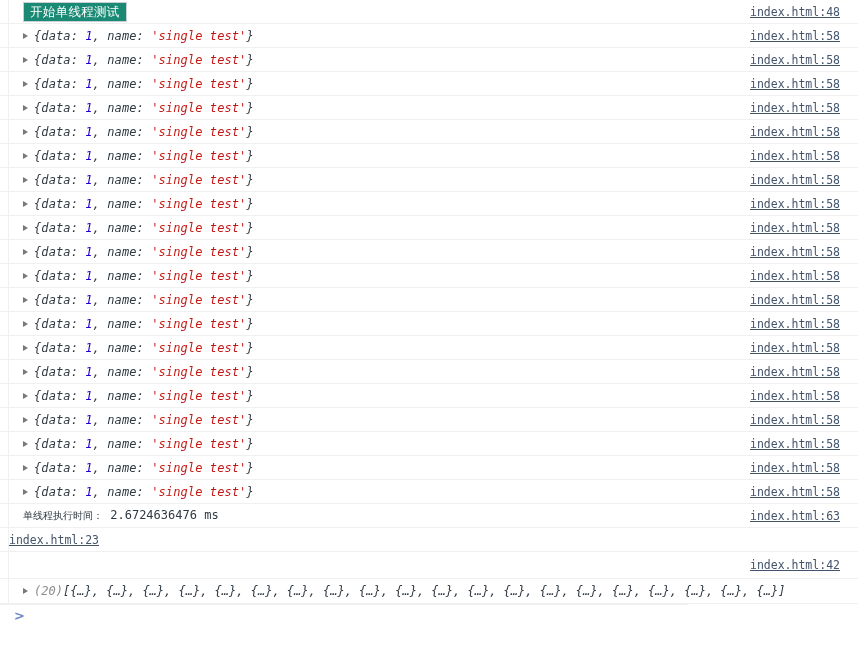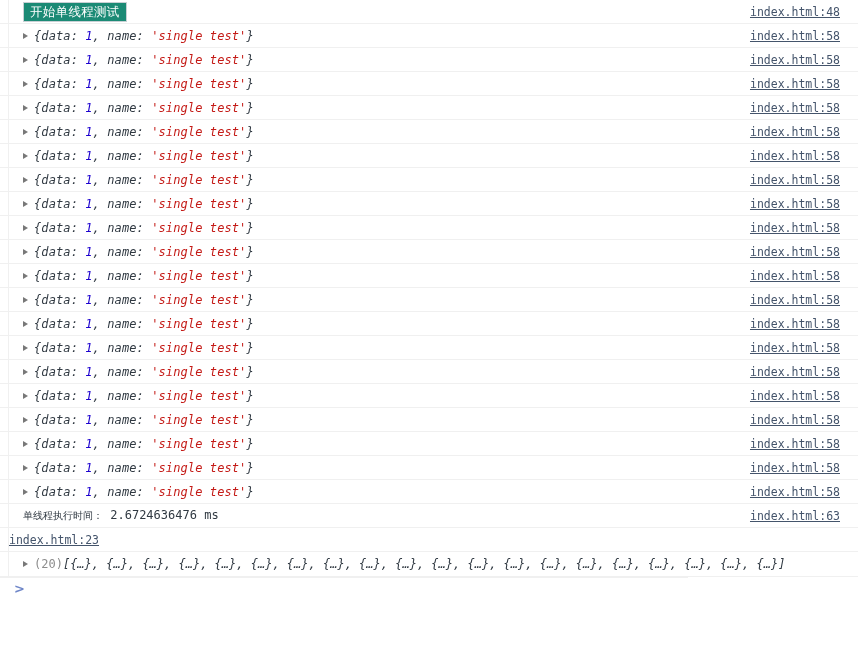--- a/index.html
+++ b/index.html
@@ -106,21 +106,21 @@
     line-height: 16px;
     font-family: "DejaVu Sans Mono", "Liberation Mono", monospace;
     white-space: nowrap;
   }
   .plain .cjk {
     font-family: Liberation Sans, sans-serif;
     font-size: 10px;
   }
 
   
-  .arr-count { color: #8c8c8c; }
+  .arr-count { color: #8c8c8c; font-style: italic; }
   .arr-body  { color: #303942; font-style: italic; }
 
   
   .redaction {
     position: absolute;
     right: 0;
     width: 188px;
     height: 27px;
     background:
       linear-gradient(90deg,
@@ -318,20 +318,24 @@
       </div>
       <div class="row">
         <div class="row-body">
           <span class="plain"><span class="cjk">单线程执行时间：</span> <span>2.6724636476 ms</span></span>
         </div>
         <span class="row-link">index.html:63</span>
       </div>
       <div class="row">
         <span class="row-link">index.html:23</span>
       </div>
+      <div class="row gap">
+        <div class="row-body"></div>
+        <span class="row-link">index.html:42</span>
+      </div>
       <div class="row tall">
         <div class="row-body">
           <span class="tri"></span>
           <span class="arr-count">(20)</span> 
           <span class="arr-body">[{…}, {…}, {…}, {…}, {…}, {…}, {…}, {…}, {…}, {…}, {…}, {…}, {…}, {…}, {…}, {…}, {…}, {…}, {…}, {…}]</span>
         </div>
       </div>
     </div>
 
   <div class="prompt-row">

